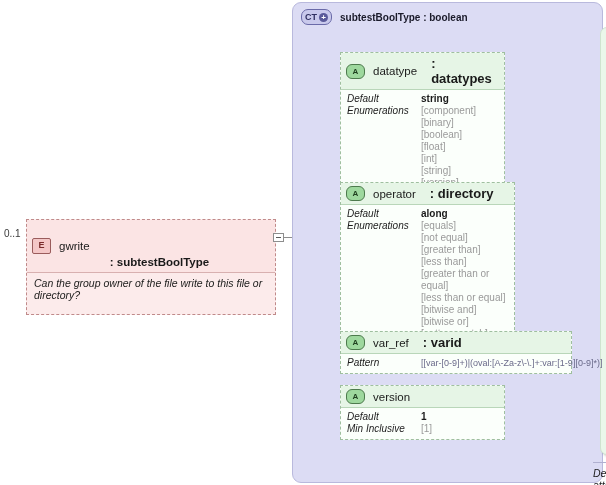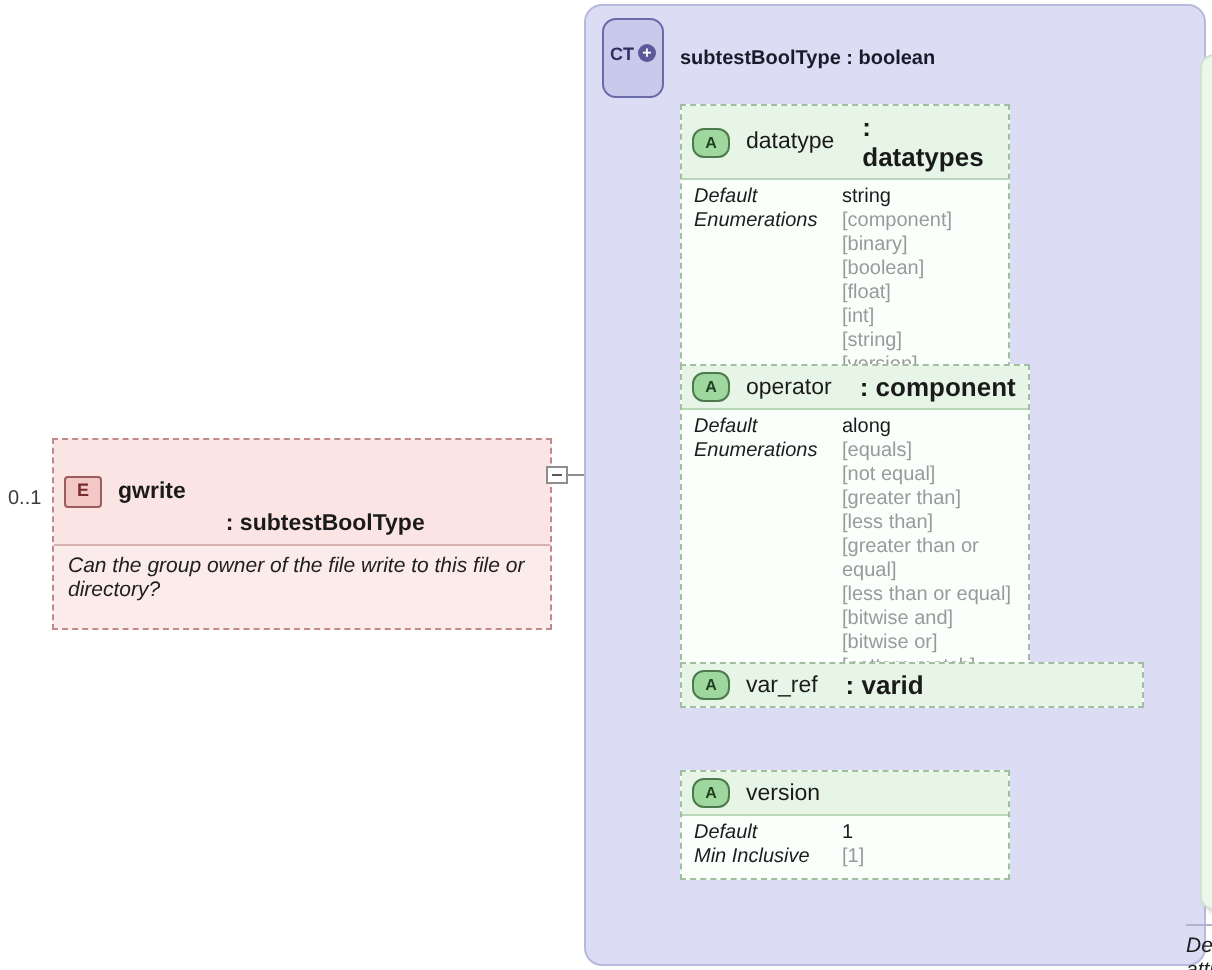--- a/index.html
+++ b/index.html
@@ -41,21 +41,21 @@
     color: #7a2d2d;
     font-size: 9px;
     font-weight: bold;
     line-height: 13px;
     text-align: center;
     border-radius: 2px;
     margin-right: 8px;
     flex: none;
   }
   .el-name {
-    font-weight: bold;
+    font-weight: normal;
     font-size: 11.5px;
     color: #1a1a1a;
   }
   .el-type {
     font-weight: bold;
     font-size: 11.5px;
     color: #1a1a1a;
     margin-left: 20px;
     margin-top: 32px;
   }
@@ -63,21 +63,21 @@
     border-top: 1px solid #d8b0b0;
     padding: 4px 7px 13px 7px;
     font-style: italic;
     font-size: 10.5px;
     color: #20201f;
     background: #fcebeb;
   }
   #cardinality {
     position: absolute;
     left: 4px;
-    top: 244px;
+    top: 228px;
     font-size: 10px;
     color: #3a3a3a;
   }
 
   
   .conn {
     position: absolute;
     background: #8d8d8d;
   }
   #expand-box {
@@ -114,22 +114,23 @@
   }
   #ct-header {
     position: absolute;
     left: 8px;
     top: 6px;
     display: flex;
     align-items: center;
   }
   .ct-badge {
     display: inline-flex;
+    align-items: center;
     height: 14px;
-    padding: 12px 3px;
+    padding: 0 3px;
     border: 1px solid #6a6aa8;
     background: #c9c9ec;
     border-radius: 7px;
     font-size: 9px;
     font-weight: bold;
     color: #303060;
     margin-right: 8px;
   }
   .ct-badge .plus {
     display: inline-block;
@@ -216,21 +217,21 @@
     font-style: italic;
     font-size: 10px;
     color: #1c1c1c;
     width: 74px;
     flex: none;
   }
   .facet-values {
     font-size: 10px;
   }
   .facet-values .primary {
-    font-weight: normal;
+    font-weight: bold;
     color: #1a1a1a;
     display: block;
     line-height: 12px;
     text-align: right;
   }
   .facet-values .enum {
     color: #9a9a9a;
     display: block;
     line-height: 12px;
   }
@@ -318,21 +319,21 @@
             <span class="enum">[string]</span>
             <span class="enum">[version]</span>
           </span>
         </div>
       </div>
     </div>
     <div class="attr-box" style="left: 340px; top: 182px; width: 175px;">
       <div class="attr-head">
         <span class="a-badge">A</span>
         <span class="a-name">operator</span>
-        <span class="a-type">: component</span>
+        <span class="a-type">: directory</span>
       </div>
       <div class="attr-body">
         <div class="facet-row">
           <span class="facet-label">Default</span>
           <span class="facet-values">
             <span class="primary">along</span>
           </span>
         </div>
         <div class="facet-row">
           <span class="facet-label">Enumerations</span>
@@ -349,20 +350,26 @@
           </span>
         </div>
       </div>
     </div>
     <div class="attr-box" style="left: 340px; top: 331px; width: 232px;">
       <div class="attr-head">
         <span class="a-badge">A</span>
         <span class="a-name">var_ref</span>
         <span class="a-type">: varid</span>
       </div>
+      <div class="attr-body">
+        <div class="facet-row">
+          <span class="facet-label">Pattern</span>
+          <span class="facet-values"><span class="pattern-val">[[var-[0-9]+)|(oval:[A-Za-z\-\.]+:var:[1-9][0-9]*)]</span></span>
+        </div>
+      </div>
     </div>
     <div class="attr-box" style="left: 340px; top: 385px; width: 165px;">
       <div class="attr-head">
         <span class="a-badge">A</span>
         <span class="a-name">version</span>
       </div>
       <div class="attr-body">
         <div class="facet-row">
           <span class="facet-label">Default</span>
           <span class="facet-values">

